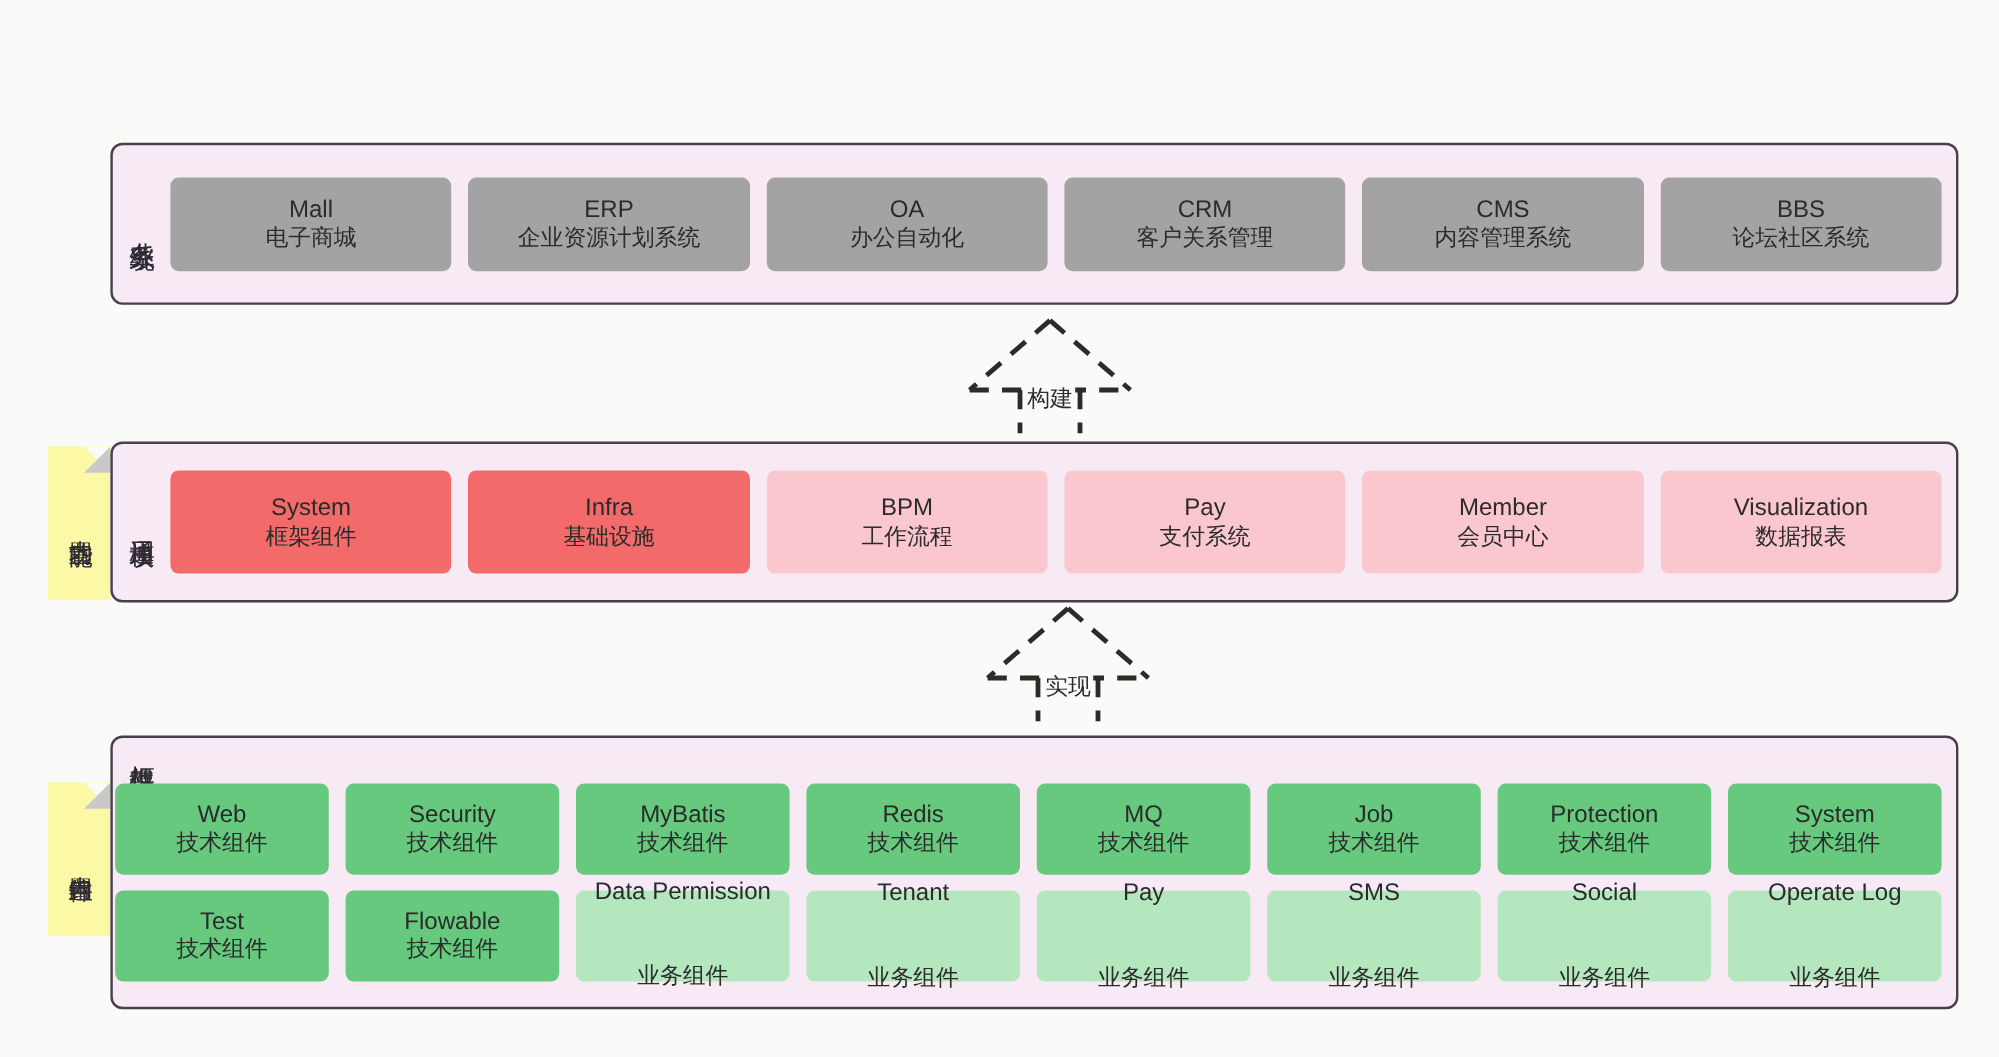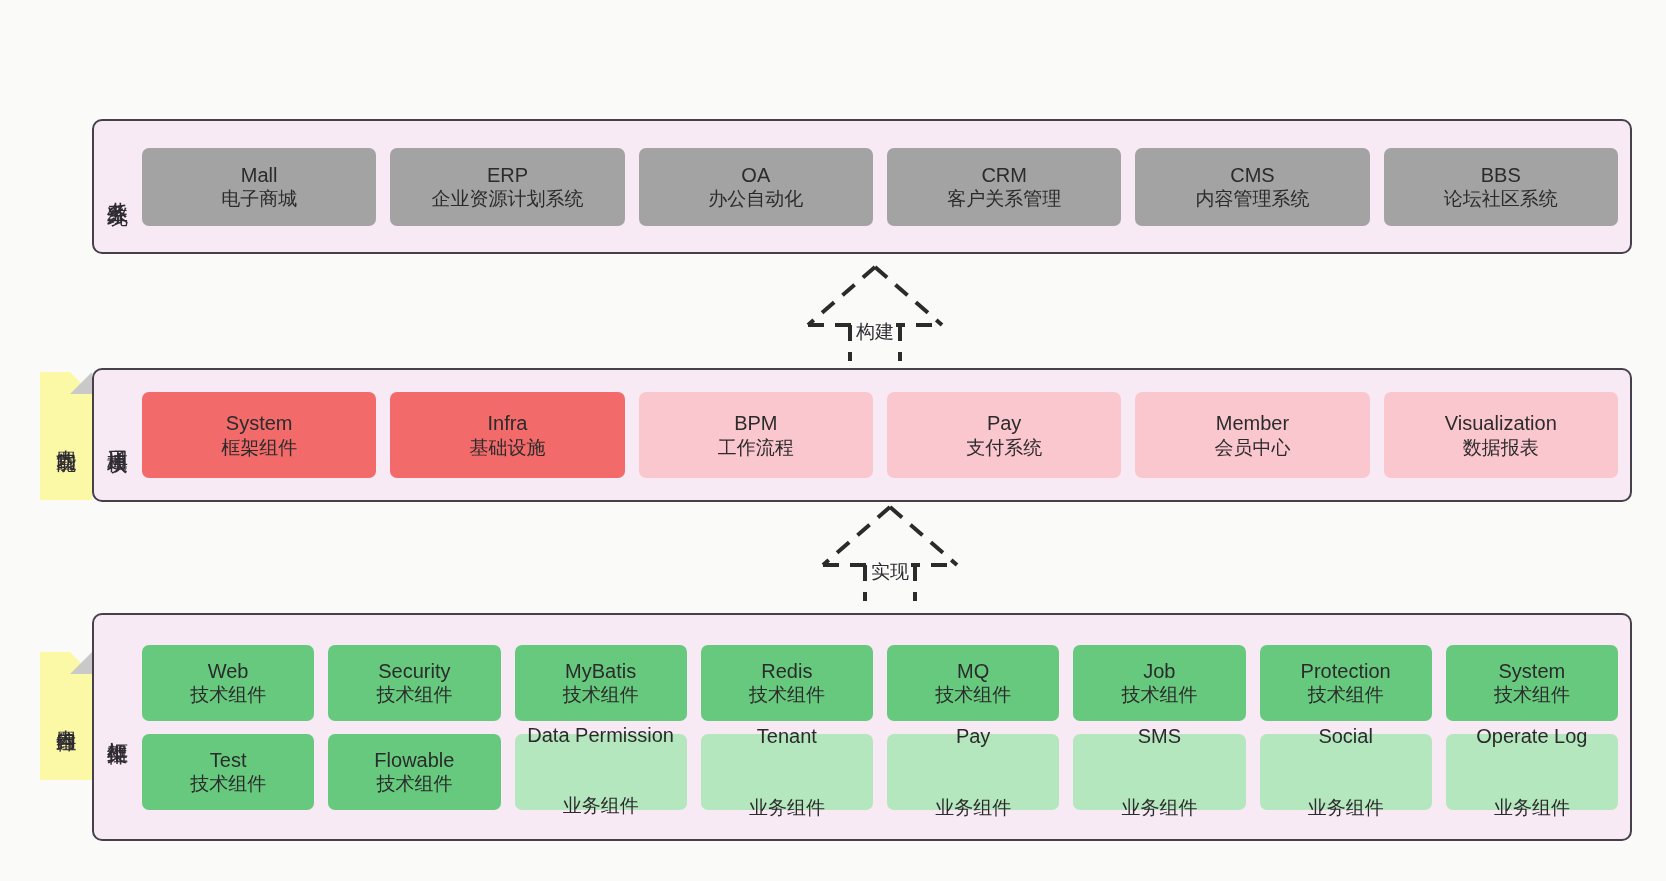--- a/index.html
+++ b/index.html
@@ -224,21 +224,21 @@
       <path d="M18 62 L152 62" fill="none" stroke="#2b2b2b" stroke-width="4" stroke-dasharray="16 11"></path>
       <path d="M60 62 L60 98 M110 62 L110 98" fill="none" stroke="#2b2b2b" stroke-width="4" stroke-dasharray="16 11"></path>
     </svg>
     <div class="conn-label">实现</div>
   </div>
 
   <div class="note" style="left:40px; top:652px; height:128px;">
     <span>内置组件</span>
   </div>
 
-  <div class="panel" style="left:92px; top:613px; width:1540px; height:228px;">
+  <div class="panel" style="left:92px; top:613px; width:1540px; height:228px;flex-direction:column;">
     <div class="panel-title">框架组件</div>
     <div class="panel-body">
       <div class="rows">
 
         <div class="row">
           <div class="card c-green">
             <span class="c-en">Web</span>
             <span class="c-cn">技术组件</span>
           </div>
           <div class="card c-green">

